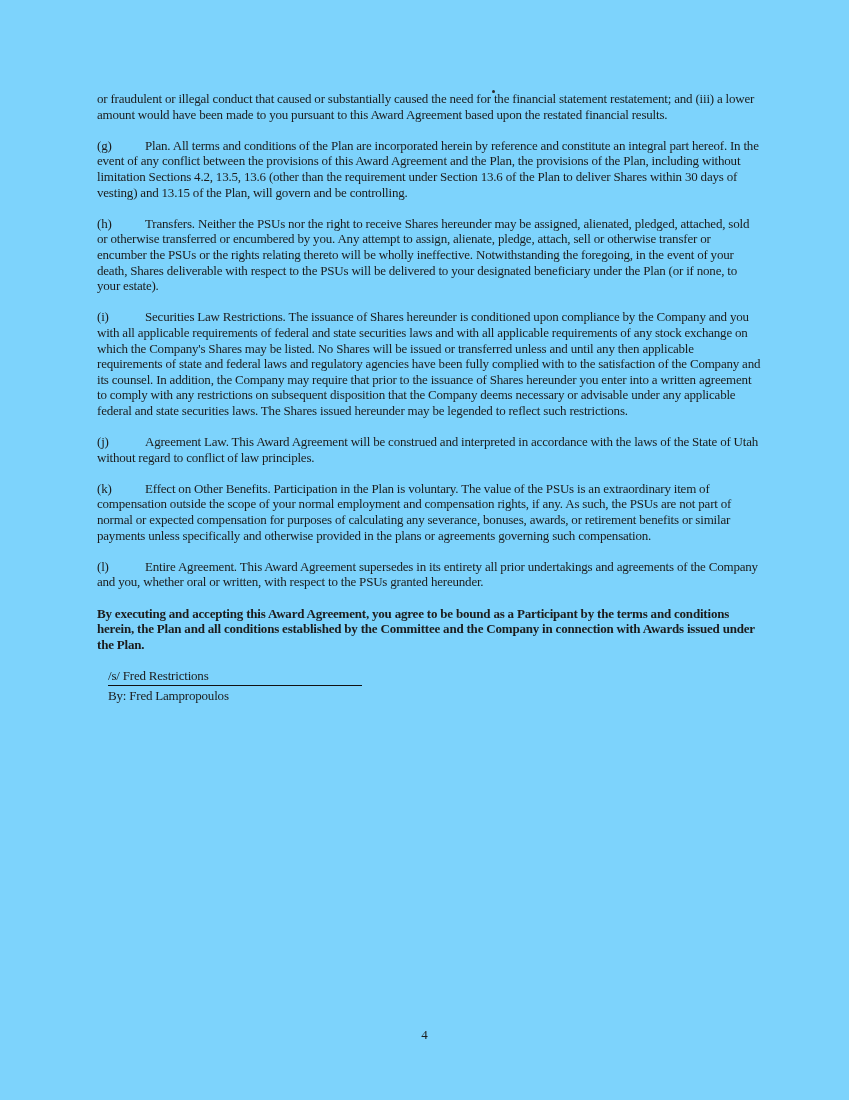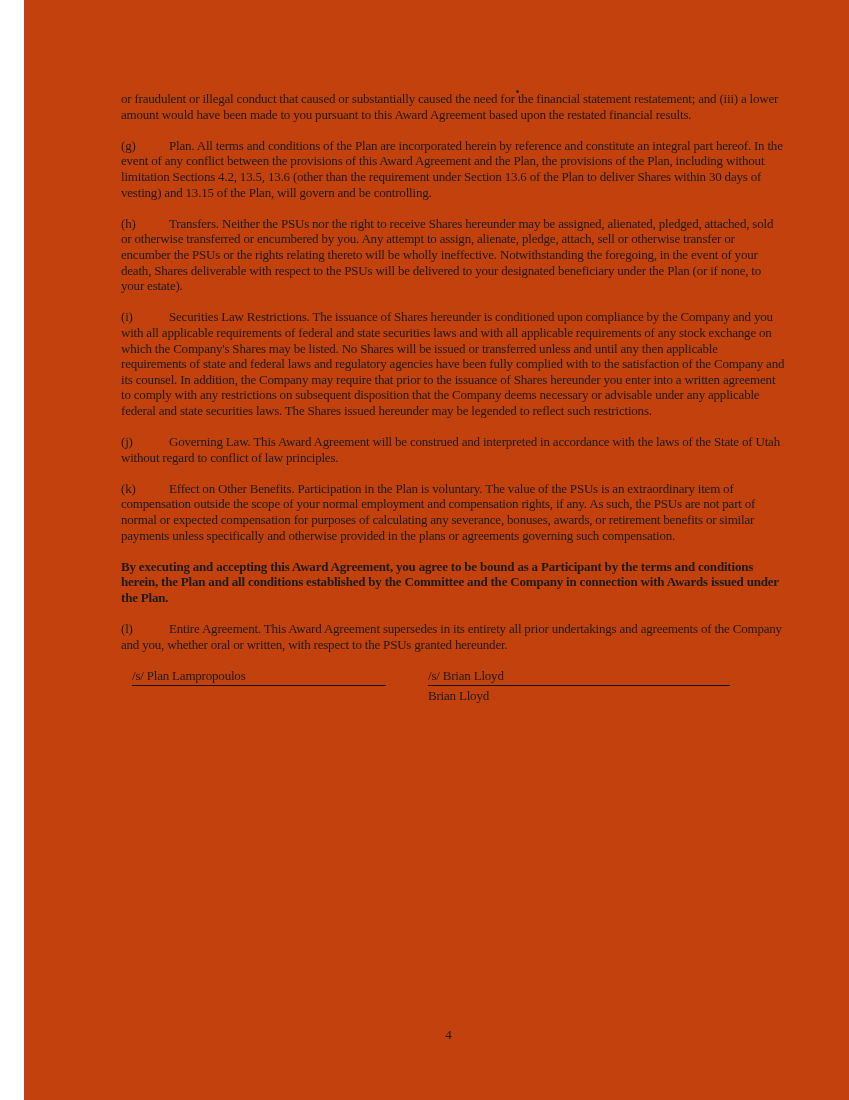--- a/index.html
+++ b/index.html
@@ -11,22 +11,21 @@
     width: 849px;
     height: 1100px;
     position: relative;
     font-family: "Liberation Serif", "DejaVu Serif", serif;
     color: #1c1c1c;
     overflow: hidden;
   }
   .page {
     position: absolute;
     inset: 0;
-    background: #c2410c;
-    margin-left: 24px;
+    background: #7dd3fc;
   }
   .content {
     position: absolute;
     left: 97px;
     top: 91px;
     width: 664px;
     font-size: 13px;
     line-height: 15.6px;
     letter-spacing: -0.2px;
     text-align: left;
@@ -95,36 +94,33 @@
   <div class="content">
 
     <p class="para">or fraudulent or illegal conduct that caused or substantially caused the need for the financial statement restatement; and (iii) a lower amount would have been made to you pursuant to this Award Agreement based upon the restated financial results.</p>
 
     <p class="para"><span class="sec-label">(g)</span><span class="sec-heading">Plan</span><span>. All terms and conditions of the Plan are incorporated herein by reference and constitute an integral part hereof. In the event of any conflict between the provisions of this Award Agreement and the Plan, the provisions of the Plan, including without limitation Sections 4.2, 13.5, 13.6 (other than the requirement under Section 13.6 of the Plan to deliver Shares within 30 days of vesting) and 13.15 of the Plan, will govern and be controlling.</span></p>
 
     <p class="para"><span class="sec-label">(h)</span><span class="sec-heading">Transfers</span><span>.  Neither the PSUs nor the right to receive Shares hereunder may be assigned, alienated, pledged, attached, sold or otherwise transferred or encumbered by you. Any attempt to assign, alienate, pledge, attach, sell or otherwise transfer or encumber the PSUs or the rights relating thereto will be wholly ineffective.  Notwithstanding the foregoing, in the event of your death, Shares deliverable with respect to the PSUs will be delivered to your designated beneficiary under the Plan (or if none, to your estate).</span></p>
 
     <p class="para"><span class="sec-label">(i)</span><span class="sec-heading">Securities Law Restrictions</span><span>.  The issuance of Shares hereunder is conditioned upon compliance by the Company and you with all applicable requirements of federal and state securities laws and with all applicable requirements of any stock exchange on which the Company's Shares may be listed. No Shares will be issued or transferred unless and until any then applicable requirements of state and federal laws and regulatory agencies have been fully complied with to the satisfaction of the Company and its counsel. In addition, the Company may require that prior to the issuance of Shares hereunder you enter into a written agreement to comply with any restrictions on subsequent disposition that the Company deems necessary or advisable under any applicable federal and state securities laws. The Shares issued hereunder may be legended to reflect such restrictions.</span></p>
 
-    <p class="para"><span class="sec-label">(j)</span><span class="sec-heading">Governing Law</span><span>. This Award Agreement will be construed and interpreted in accordance with the laws of the State of Utah without regard to conflict of law principles.</span></p>
+    <p class="para"><span class="sec-label">(j)</span><span class="sec-heading">Agreement Law</span><span>. This Award Agreement will be construed and interpreted in accordance with the laws of the State of Utah without regard to conflict of law principles.</span></p>
 
     <p class="para"><span class="sec-label">(k)</span><span class="sec-heading">Effect on Other Benefits</span><span>. Participation in the Plan is voluntary. The value of the PSUs is an extraordinary item of compensation outside the scope of your normal employment and compensation rights, if any. As such, the PSUs are not part of normal or expected compensation for purposes of calculating any severance, bonuses, awards, or retirement benefits or similar payments unless specifically and otherwise provided in the plans or agreements governing such compensation.</span></p>
 
+    <p class="para"><span class="sec-label">(l)</span><span class="sec-heading">Entire Agreement</span><span>. This Award Agreement supersedes in its entirety all prior undertakings and agreements of the Company and you, whether oral or written, with respect to the PSUs granted hereunder.</span></p>
+
     <p class="para bold">By executing and accepting this Award Agreement, you agree to be bound as a Participant by the terms and conditions herein, the Plan and all conditions established by the Committee and the Company in connection with Awards issued under the Plan.</p>
-
-    <p class="para"><span class="sec-label">(l)</span><span class="sec-heading">Entire Agreement</span><span>. This Award Agreement supersedes in its entirety all prior undertakings and agreements of the Company and you, whether oral or written, with respect to the PSUs granted hereunder.</span></p>
 
 
     <div class="sig-area">
       <div class="sig-col-left">
-        <div class="sig-line sig-line-left">/s/ Plan Lampropoulos</div>
-      </div>
-      <div class="sig-col-right">
-        <div class="sig-line sig-line-right">/s/ Brian Lloyd</div>
-        <div>Brian Lloyd</div>
+        <div class="sig-line sig-line-left">/s/ Fred Restrictions</div>
+        <div>By: Fred Lampropoulos</div>
       </div>
     </div>
 
   </div>
 
   <div class="page-number">4</div>
 
 </div>
 
 </body></html>

